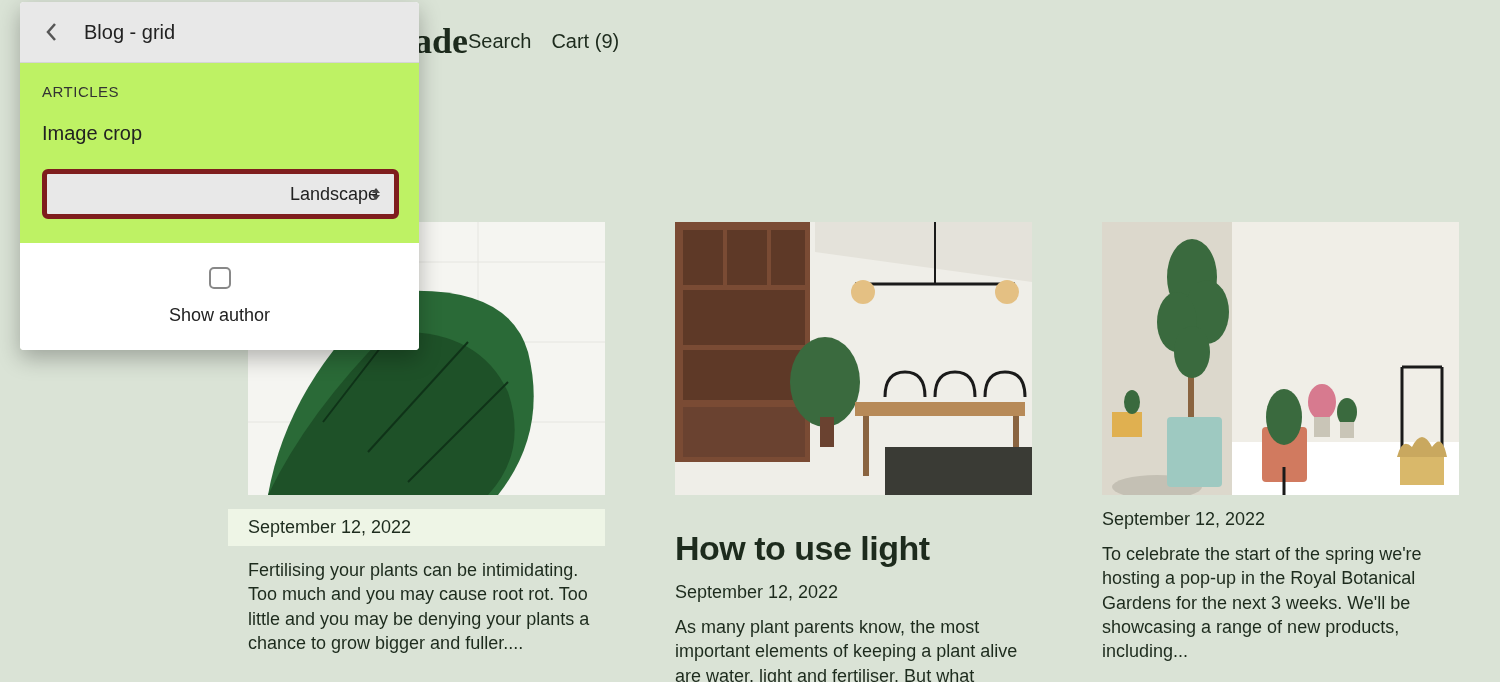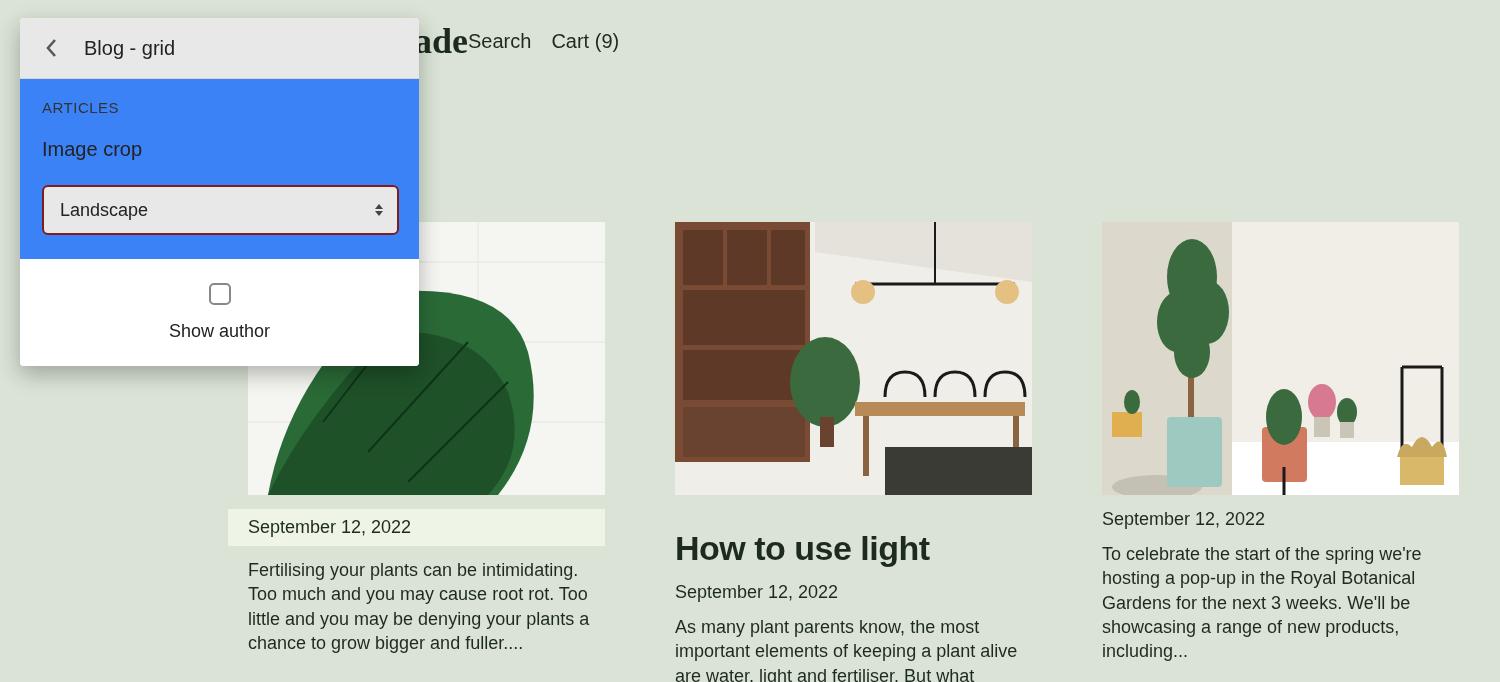--- a/index.html
+++ b/index.html
@@ -67,21 +67,21 @@
   .excerpt {
     font-size: 18px;
     color: #1d2b1d;
     margin-top: 12px;
     line-height: 1.35;
   }
 
   
   .panel {
     position: absolute;
-    top: 18px;
+    top: 2px;
     left: 20px;
     width: 399px;
     background: #fff;
     border-radius: 4px;
     box-shadow: 0 8px 22px rgba(0,0,0,0.28);
   }
   .panel-header {
     background: #e8e8e8;
     border-bottom: 1px solid #d5d5d5;
     border-radius: 4px 4px 0 0;
@@ -94,45 +94,46 @@
     display: flex;
     align-items: center;
     justify-content: center;
     width: 24px;
     height: 24px;
     cursor: pointer;
   }
   .back-btn svg { stroke: #565656; }
   .panel-title { font-size: 20px; color: #222; }
   .panel-section {
-    background: #3b82f6;
+    background: #bef264;
     padding: 20px 22px 24px 22px;
   }
   .section-label {
     font-size: 15px;
     letter-spacing: 0.5px;
     color: #333;
     margin-bottom: 22px;
   }
   .field-label {
     font-size: 20px;
     color: #222;
     margin-bottom: 24px;
   }
   .select {
     position: relative;
-    border: 2px solid #7f1d1d;
+    border: 5px solid #7f1d1d;
     border-radius: 6px;
     background: #e8e8e8;
     height: 50px;
     display: flex;
     align-items: center;
     padding: 0 16px;
     width: 357px;
     cursor: pointer;
+    justify-content: flex-end;
   }
   .select-value { font-size: 18px; color: #222; }
   .select-caret {
     position: absolute;
     right: 14px;
     top: 50%;
     transform: translateY(-50%);
     display: flex;
     flex-direction: column;
     gap: 2px;

